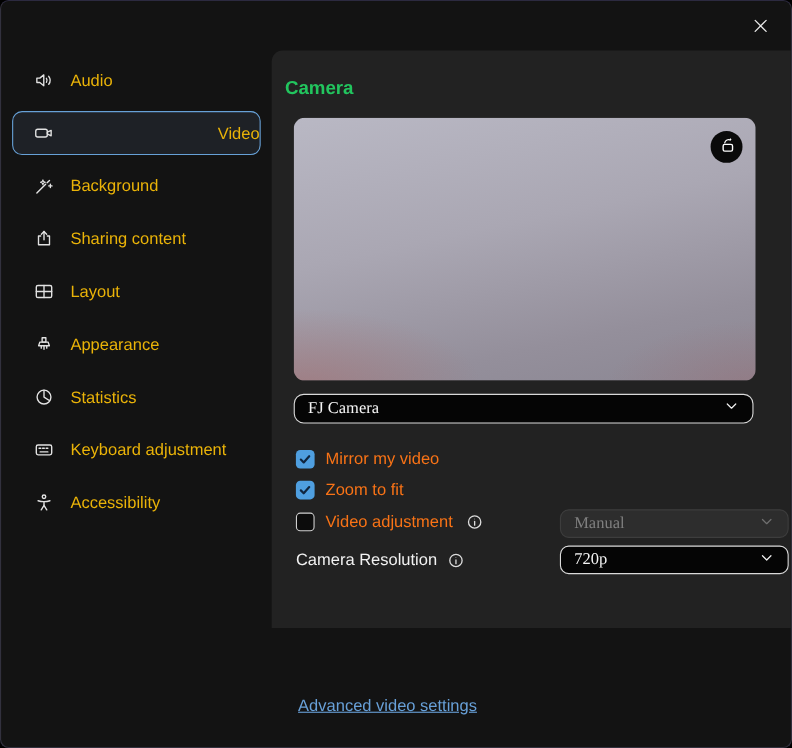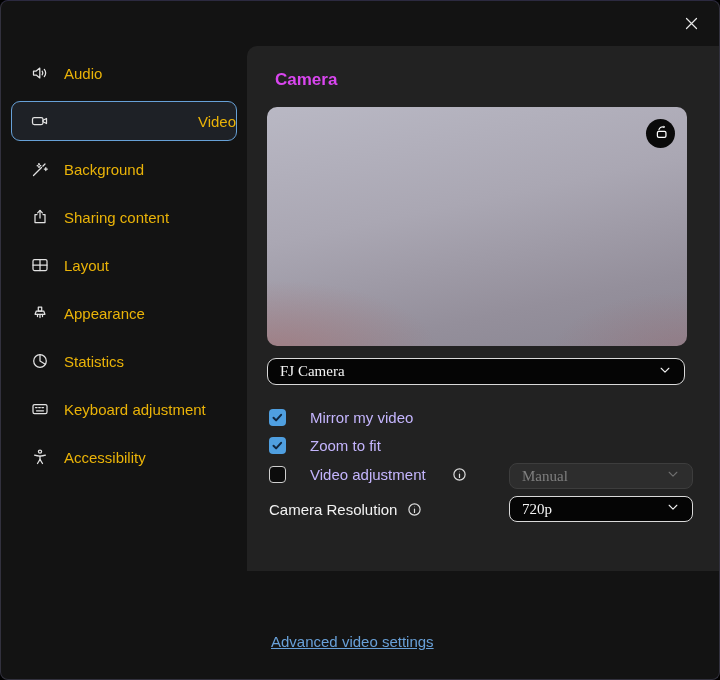--- a/index.html
+++ b/index.html
@@ -21,44 +21,44 @@
     font-size:15px; color:#eab308; cursor:pointer;
   }
   .side-item.selected { background:#1e2126; border-color:#67a1d7;justify-content:space-between; }
   .side-item .icn { width:20px; height:20px; flex:0 0 20px; display:flex; align-items:center; justify-content:center; }
   .icn svg { width:20px; height:20px; stroke:#e2e2e2; fill:none; stroke-width:1.25; stroke-linecap:round; stroke-linejoin:round; }
   
   .main-panel {
     position:absolute; left:246px; top:45px; right:0; height:525px;
     background:#222222; border-top-left-radius:10px;
   }
-  .section-title { position:absolute; left:28px; top:24px; font-size:17px; font-weight:700; color:#d946ef; }
+  .section-title { position:absolute; left:12px; top:24px; font-size:17px; font-weight:700; color:#22c55e; }
   .preview {
     position:absolute; left:20px; top:61px; width:420px; height:239px; border-radius:10px;
     background:
       radial-gradient(55% 42% at 2% 102%, rgba(168,108,108,.50), rgba(168,108,108,0) 70%),
       radial-gradient(45% 36% at 100% 103%, rgba(158,104,110,.38), rgba(158,104,110,0) 72%),
       linear-gradient(168deg, #b9b8c4 0%, #aaa7b3 42%, #948f9b 78%, #8b8793 100%);
   }
   .rotate-btn {
     position:absolute; right:12px; top:12px; width:29px; height:29px; border-radius:50%;
     background:#0a0a0a; border:none; display:flex; align-items:center; justify-content:center; cursor:pointer;
   }
   .select {
     position:absolute; display:flex; align-items:center; cursor:pointer;
     background:#050505; border:1px solid #d9d9d9; border-radius:9px;
     color:#f5f5f5; font-size:15px; padding:0 12px; justify-content:space-between;font-family:Liberation Serif, serif;
   }
   .select.camera { left:20px; top:312px; width:418px; height:27px; }
-  .select.small { width:184px; height:26px; border-radius:8px; }
+  .select.small { width:208px; height:26px; border-radius:8px; }
   .select.manual { left:262px; top:417px; background:#2d2d2d; border-color:#3d3d3d; color:#7f7f7f; cursor:default; }
   .select.resolution { left:262px; top:450px; }
   .chev svg { width:14px; height:14px; stroke:#f0f0f0; fill:none; stroke-width:1.6; stroke-linecap:round; stroke-linejoin:round; }
   .select.manual .chev svg { stroke:#6f6f6f; }
-  .check-row { position:absolute; left:22px; display:flex; align-items:center; gap:24px; font-size:15px; color:#c4b5fd; cursor:pointer; }
+  .check-row { position:absolute; left:22px; display:flex; align-items:center; gap:10px; font-size:15px; color:#f97316; cursor:pointer; }
   .row-0 { top:363px; } .row-1 { top:391px; } .row-2 { top:420px; }
   .checkbox { width:17px; height:17px; border-radius:4px; display:flex; align-items:center; justify-content:center; }
   .checkbox.checked { background:#4f9fe0; }
   .checkbox.unchecked { background:#0c0c0c; border:1.5px solid #cfcfcf; }
   .checkbox svg { width:13px; height:13px; stroke:#10263f; fill:none; stroke-width:2; stroke-linecap:round; stroke-linejoin:round; }
   .info { display:inline-flex; margin-left:2px; cursor:pointer; }
   .info svg { width:15px; height:15px; stroke:#dcdcdc; fill:none; stroke-width:1.2; stroke-linecap:round; }
   .field-label { position:absolute; left:22px; top:455px; font-size:15px; color:#f2f2f2; display:flex; align-items:center; gap:8px; }
   .advanced-link { position:absolute; left:270px; top:632px; font-size:15px; color:#68a0d8; text-decoration:underline; cursor:pointer; }
 </style>

